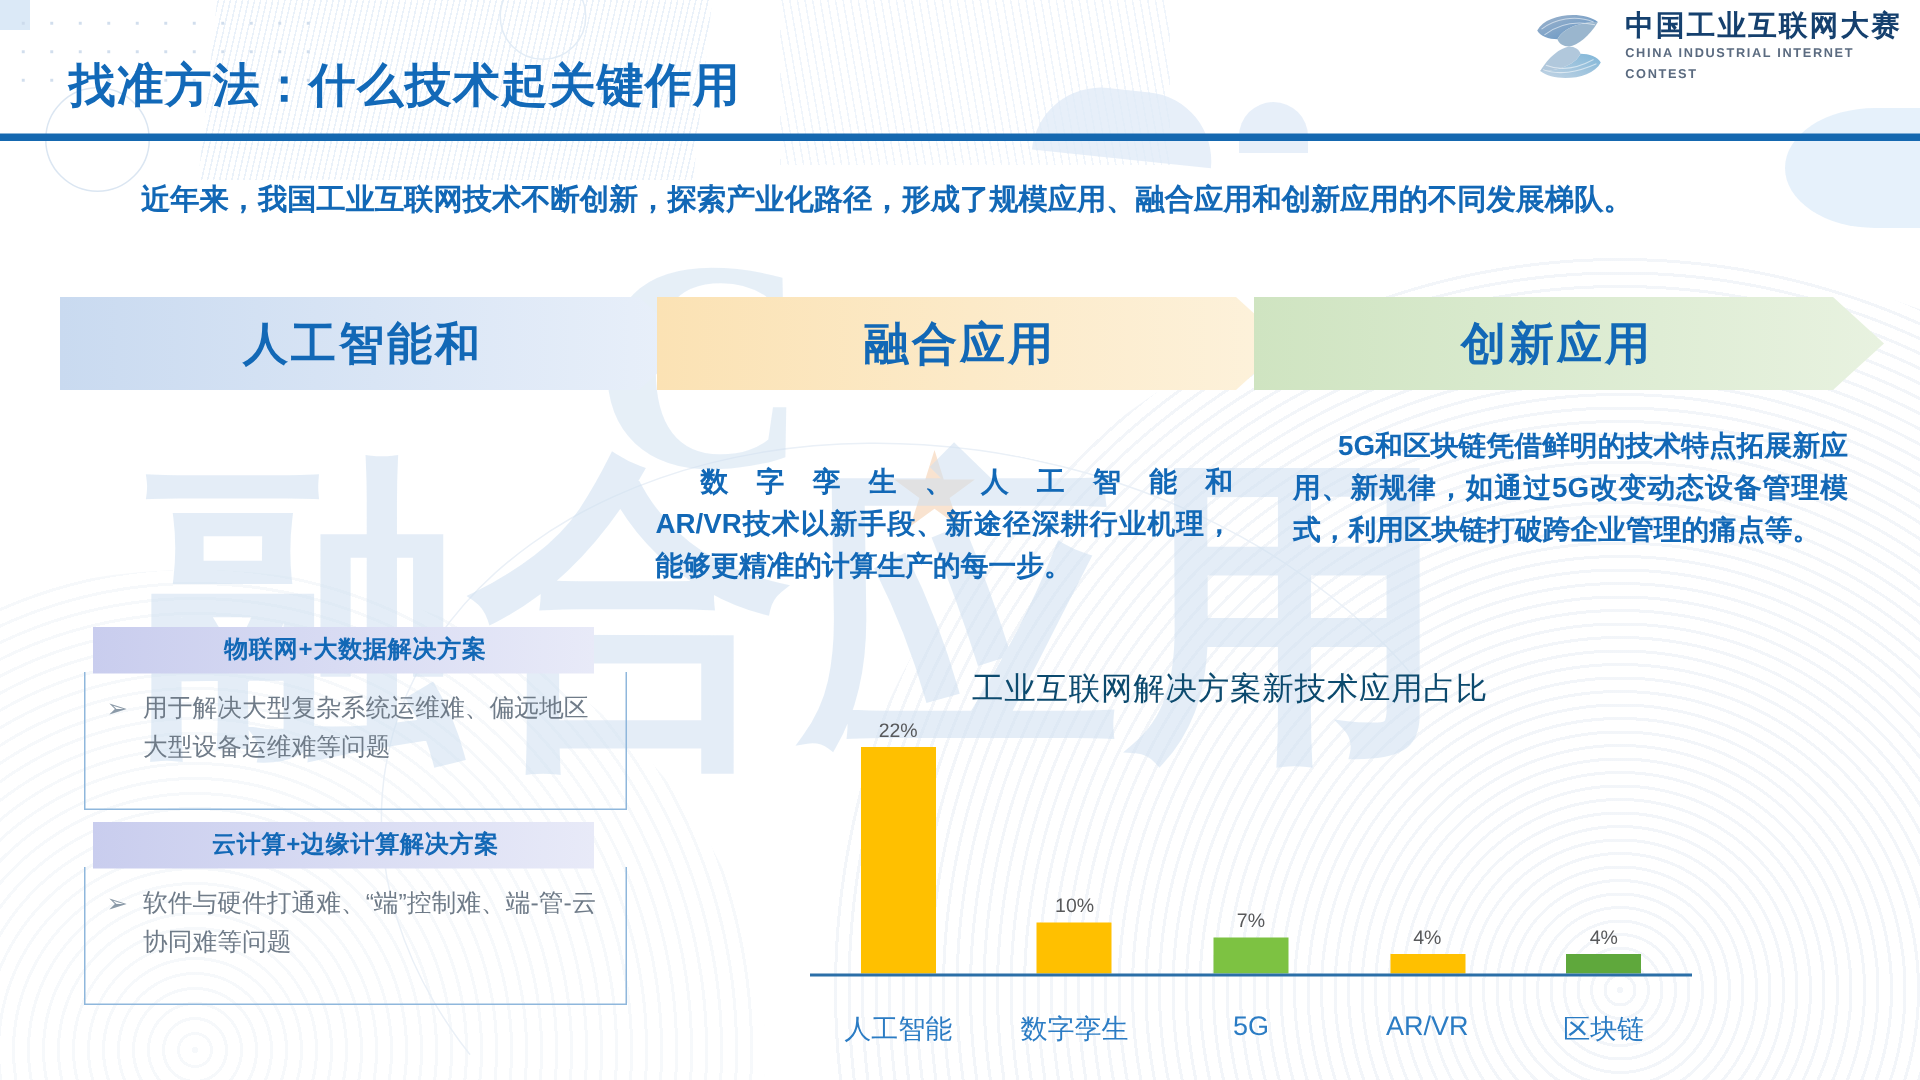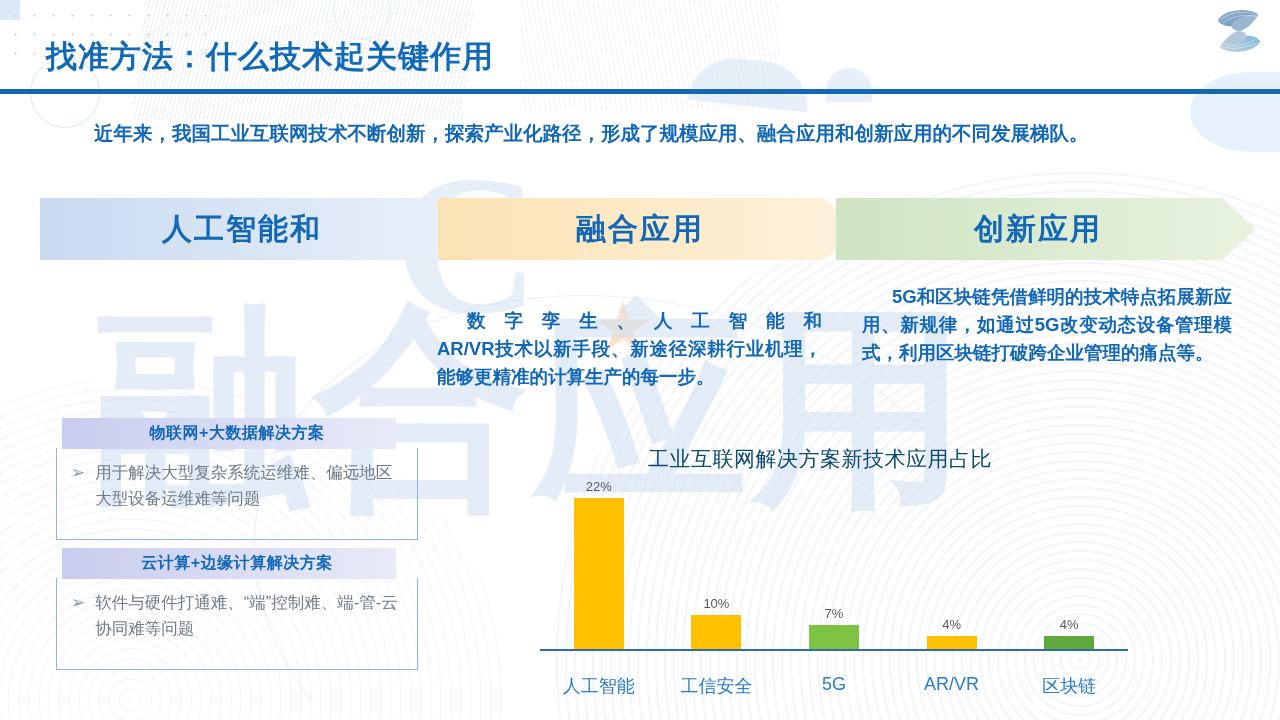--- a/index.html
+++ b/index.html
@@ -210,20 +210,25 @@
       <path d="M52 38 C46 50, 20 52, 10 44 C22 44, 34 40, 38 32 C44 32, 50 34, 52 38Z" fill="url(#lg2)"></path>
       <path d="M22 22 C26 14, 38 10, 50 10 C44 20, 36 26, 30 27 C26 27, 23 25, 22 22Z" fill="#88a9c6" opacity=".85"></path>
       <path d="M38 32 C34 40, 22 44, 10 44 C16 34, 24 28, 30 27 C34 27, 37 29, 38 32Z" fill="#a8c2d8" opacity=".9"></path>
       <g stroke="#ffffff" stroke-width=".7" opacity=".55">
         <path d="M11 15 C20 8, 34 5, 47 10" fill="none"></path>
         <path d="M13 19 C22 12, 34 9, 48 12" fill="none"></path>
         <path d="M12 43 C22 47, 36 45, 49 39" fill="none"></path>
         <path d="M14 40 C24 44, 36 42, 47 36" fill="none"></path>
       </g>
     </svg>
+    <div>
+      <div class="logo-txt-cn">中国工业互联网大赛</div>
+      <div class="logo-txt-en">CHINA INDUSTRIAL INTERNET</div>
+      <div class="logo-txt-en">CONTEST</div>
+    </div>
   </div>
 
   <div class="intro">近年来，我国工业互联网技术不断创新，探索产业化路径，形成了规模应用、融合应用和创新应用的不同发展梯队。</div>
 
   <div class="chev-row">
     <div class="chev c-blue">
       <span>人工智能和</span>
     </div>
     <div class="chev c-orange">
       <span>融合应用</span>
@@ -282,20 +287,20 @@
           </div>
           <div class="bcell">
             <div class="bval">4%</div>
             <div class="bar" style="height: 13.44px; background: rgb(95, 168, 60);"></div>
           </div>
         </div>
       <div class="axis"></div>
     </div>
     <div class="xlabels" id="xlabels">
         <div class="xl">人工智能</div>
-        <div class="xl">工信安全</div>
+        <div class="xl">数字孪生</div>
         <div class="xl">5G</div>
         <div class="xl">AR/VR</div>
         <div class="xl">区块链</div>
       </div>
   </div>
 
 </div>
 
 </body></html>

